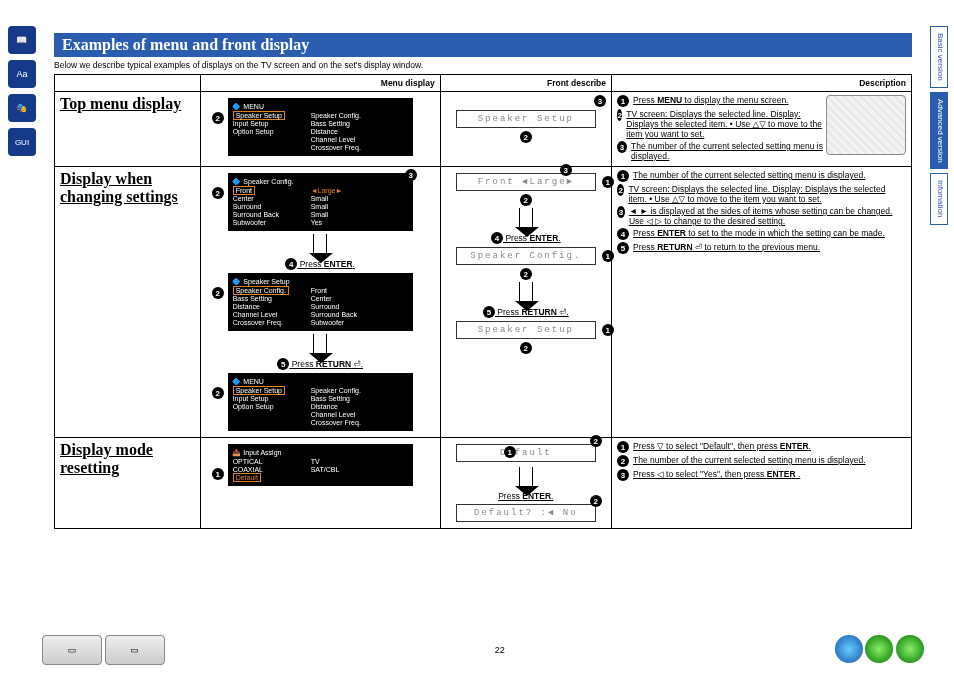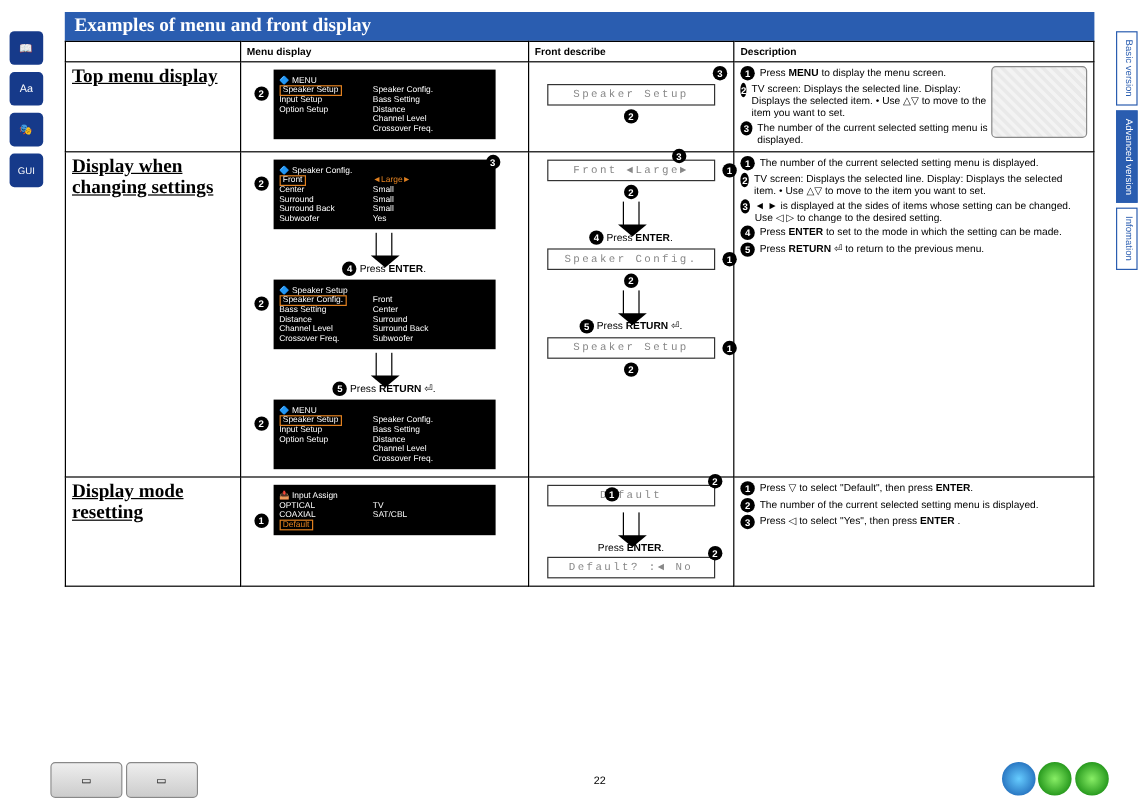--- a/index.html
+++ b/index.html
@@ -37,20 +37,21 @@
     border: 1px solid #2a5db0;
     padding: 6px 2px;
     font-size: 8px;
     color: #2a5db0;
     background: #fff;
   }
   .rb-tab.active { background: #2a5db0; color: #fff; }
   .content {
     margin-left: 42px;
     margin-right: 30px;
+    margin-top: 23px;
   }
   .titlebar {
     background: #2a5db0;
     color: #fff;
     font-weight: bold;
     font-family: "Times New Roman", serif;
     font-size: 16px;
     padding: 3px 8px;
   }
   .subtitle { font-size: 8.5px; margin: 3px 0 4px 0; }
@@ -58,21 +59,21 @@
     border-collapse: collapse;
     width: 100%;
     table-layout: fixed;
   }
   table.main th, table.main td {
     border: 1px solid #000;
     padding: 3px 5px;
     vertical-align: top;
     font-size: 8.5px;
   }
-  table.main th { text-align: left; font-weight: bold; background: #fff; }
+  table.main th { text-align: right; font-weight: bold; background: #fff; }
   .rowlabel {
     font-family: "Times New Roman", serif;
     font-weight: bold;
     font-size: 16px;
     text-decoration: underline;
   }
   .menubox {
     background: #000; color: #fff;
     font-size: 7px;
     padding: 5px;
@@ -100,21 +101,21 @@
     border-left: 1px solid #000; border-right: 1px solid #000;
     border-bottom: 1px solid #000;
     position: relative;
   }
   .arrowdown::after {
     content: ""; position: absolute; left: -5px; bottom: -8px;
     border-left: 12px solid transparent;
     border-right: 12px solid transparent;
     border-top: 10px solid #000;
   }
-  .instr { font-size: 8.5px; }
+  .instr { font-size: 8.5px; text-decoration: underline; }
   .instr .b { font-weight: bold; }
   .desc-list { padding-left: 0; margin: 0;}
   .desc-list li { list-style: none; display: flex; gap: 4px; margin-bottom: 2px; align-items: flex-start;}
   .footer {
     position: absolute; left: 42px; right: 30px; bottom: 10px;
     display: flex; align-items: center; justify-content: space-between;
   }
   .fbtn {
     width: 60px; height: 30px; border: 1px solid #888; border-radius: 4px;
     background: linear-gradient(#eee,#ccc);
@@ -140,20 +141,21 @@
 </div>
 
 <div class="rightbar">
   <div class="rb-tab">Basic version</div>
   <div class="rb-tab active">Advanced version</div>
   <div class="rb-tab">Infomation</div>
 </div>
 
 <div class="content">
   <div class="titlebar">Examples of menu and front display</div>
+  <div class="subtitle">Below we describe typical examples of displays on the TV screen and on the set's display window.</div>
 
   <table class="main">
     <colgroup>
         <col style="width:17%">
         <col style="width:28%">
         <col style="width:20%">
         <col style="width:35%">
       </colgroup>
     <tbody>
         <tr>

